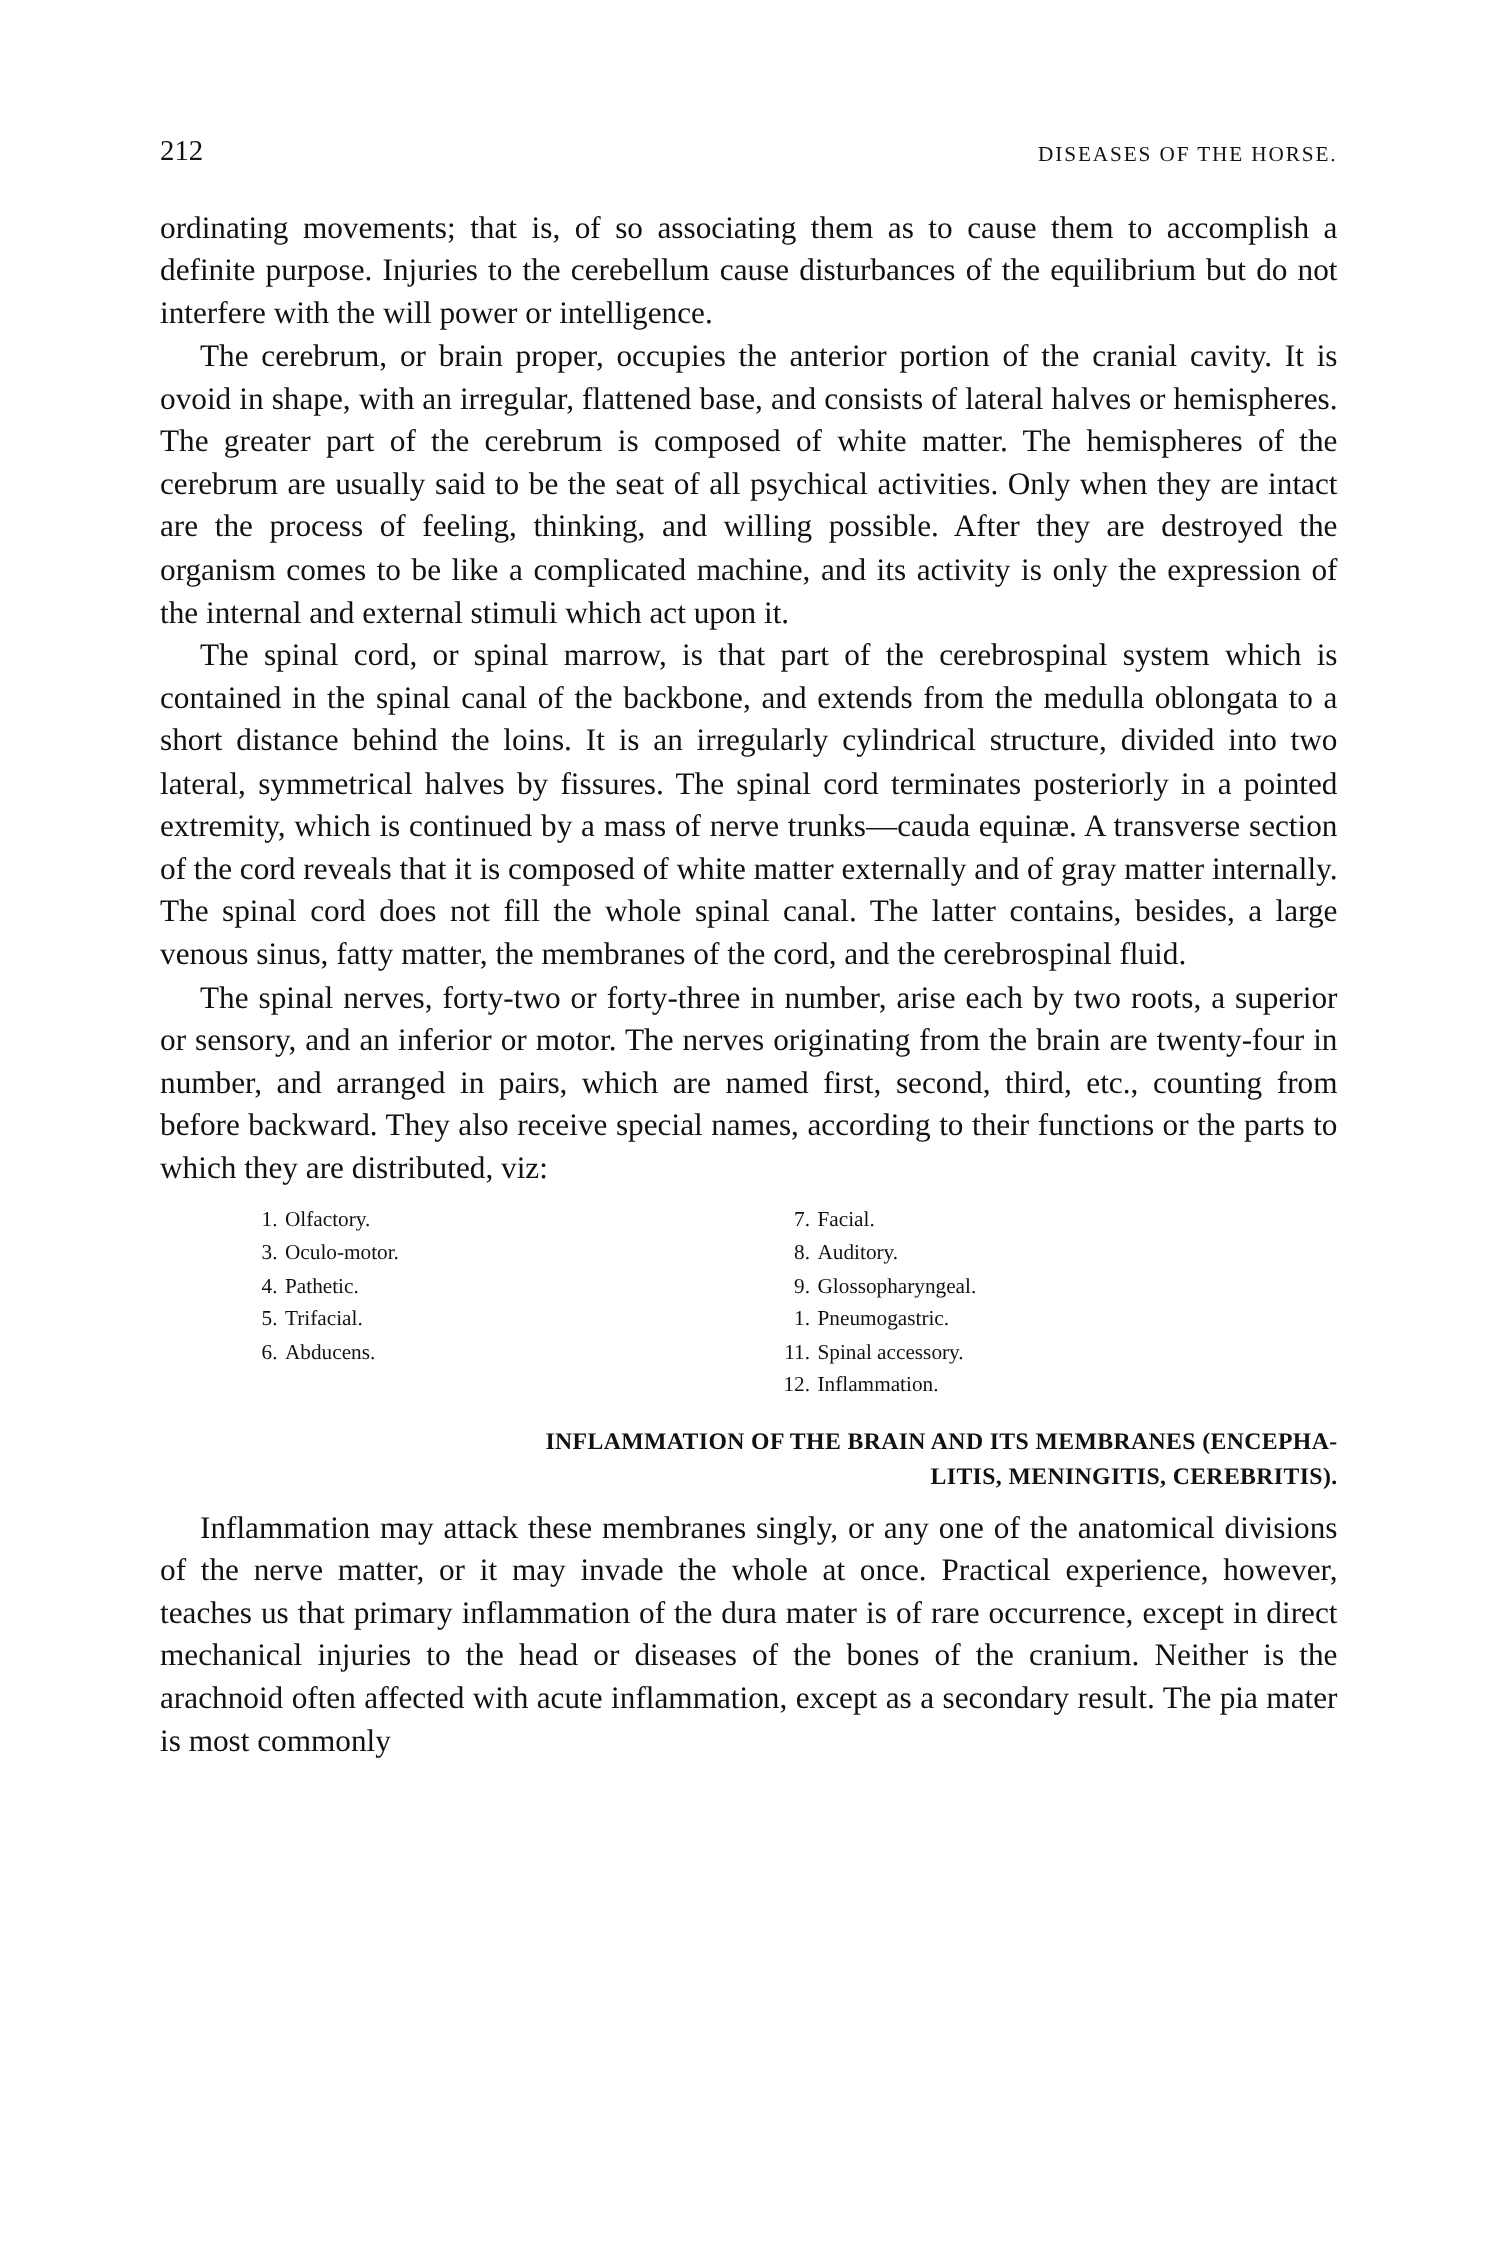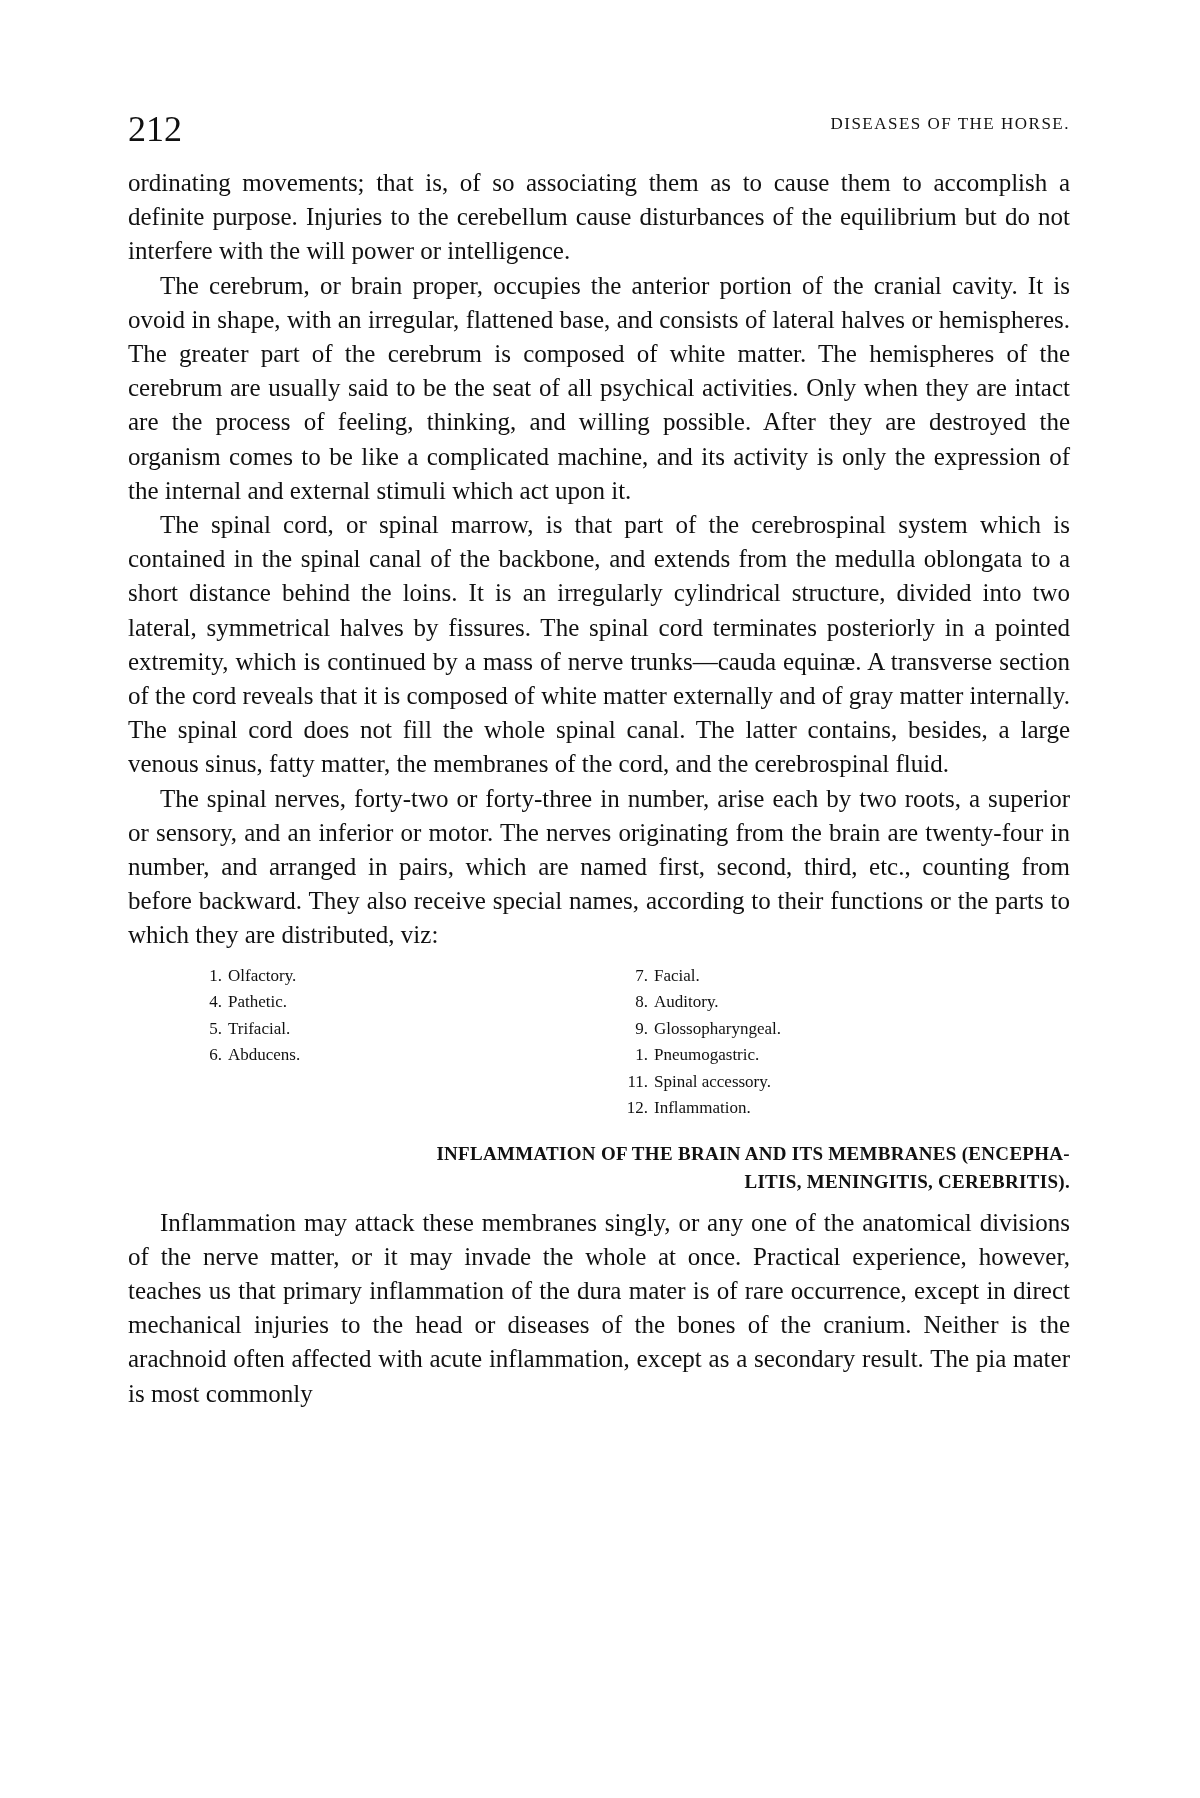--- a/index.html
+++ b/index.html
@@ -1,20 +1,20 @@
 <!DOCTYPE html>
 <html><head>
 <meta charset="utf-8">
 <style>
   html, body { margin: 0; padding: 0; background: #ffffff; }
   body { width: 1200px; height: 1798px; position: relative; overflow: hidden;
          font-family: "Liberation Serif", "DejaVu Serif", serif; color: #111; }
   .page { position: absolute; left: 128px; top: 0; width: 942px; }
   .running-head { position: absolute; top: 108px; left: 0; width: 942px; height: 34px; }
-  .page-num { position: absolute; left: 0; top: 0; font-size: 36px; }
+  .page-num { position: absolute; left: 0; top: 0; font-size: 23px; }
   .running-title { position: absolute; left: 0; width: 942px; top: 6px; text-align: right;
                    font-size: 17px; letter-spacing: 1.5px; font-variant: small-caps; }
   .body { position: absolute; top: 166px; left: 0; width: 942px; }
   p { margin: 0; font-size: 25px; line-height: 34.2px; text-align: justify; text-align-last: left; }
   p.indent { text-indent: 32px; }
   .list { display: flex; margin: 10px 0 10px 0; }
   .col { list-style: none; margin: 0; padding: 0; font-size: 17px; line-height: 26.5px; }
   .col.left { margin-left: 70px; width: 420px; }
   .col.right { margin-left: 0; }
   .col li .n { display: inline-block; width: 24px; text-align: right; margin-right: 6px; }
@@ -33,20 +33,21 @@
 
   <div class="body">
     <p>ordinating movements; that is, of so associating them as to cause them to accomplish a definite purpose.  Injuries to the cerebellum cause disturbances of the equilibrium but do not interfere with the will power or intelligence.</p>
     <p class="indent">The cerebrum, or brain proper, occupies the anterior portion of the cranial cavity.  It is ovoid in shape, with an irregular, flattened base, and consists of lateral halves or hemispheres.  The greater part of the cerebrum is composed of white matter.  The hemispheres of the cerebrum are usually said to be the seat of all psychical activities.  Only when they are intact are the process of feeling, thinking, and willing possible.  After they are destroyed the organism comes to be like a complicated machine, and its activity is only the expression of the internal and external stimuli which act upon it.</p>
     <p class="indent">The spinal cord, or spinal marrow, is that part of the cerebrospinal system which is contained in the spinal canal of the backbone, and extends from the medulla oblongata to a short distance behind the loins.  It is an irregularly cylindrical structure, divided into two lateral, symmetrical halves by fissures.  The spinal cord terminates posteriorly in a pointed extremity, which is continued by a mass of nerve trunks—cauda equinæ.  A transverse section of the cord reveals that it is composed of white matter externally and of gray matter internally.  The spinal cord does not fill the whole spinal canal.  The latter contains, besides, a large venous sinus, fatty matter, the membranes of the cord, and the cerebrospinal fluid.</p>
     <p class="indent">The spinal nerves, forty-two or forty-three in number, arise each by two roots, a superior or sensory, and an inferior or motor.  The nerves originating from the brain are twenty-four in number, and arranged in pairs, which are named first, second, third, etc., counting from before backward.  They also receive special names, according to their functions or the parts to which they are distributed, viz:</p>
 
     <div class="list">
       <ul class="col left">
         <li><span class="n">1.</span><span>Olfactory.</span></li>
+        <li><span class="n">3.</span><span>Oculo-motor.</span></li>
         <li><span class="n">4.</span><span>Pathetic.</span></li>
         <li><span class="n">5.</span><span>Trifacial.</span></li>
         <li><span class="n">6.</span><span>Abducens.</span></li>
       </ul>
       <ul class="col right">
         <li><span class="n">7.</span><span>Facial.</span></li>
         <li><span class="n">8.</span><span>Auditory.</span></li>
         <li><span class="n">9.</span><span>Glossopharyngeal.</span></li>
         <li><span class="n">1.</span><span>Pneumogastric.</span></li>
         <li><span class="n">11.</span><span>Spinal accessory.</span></li>

